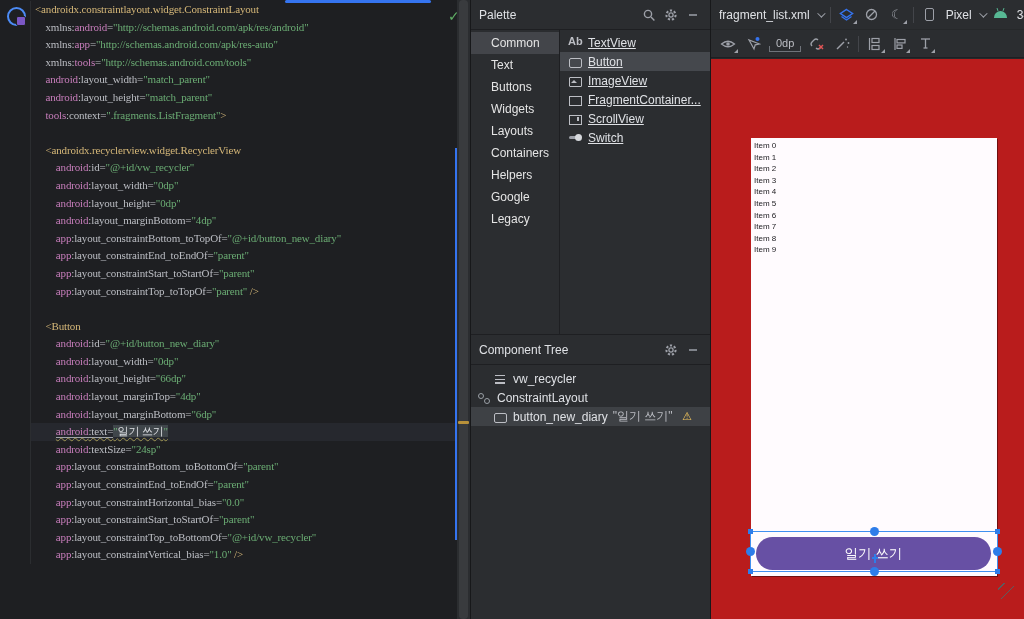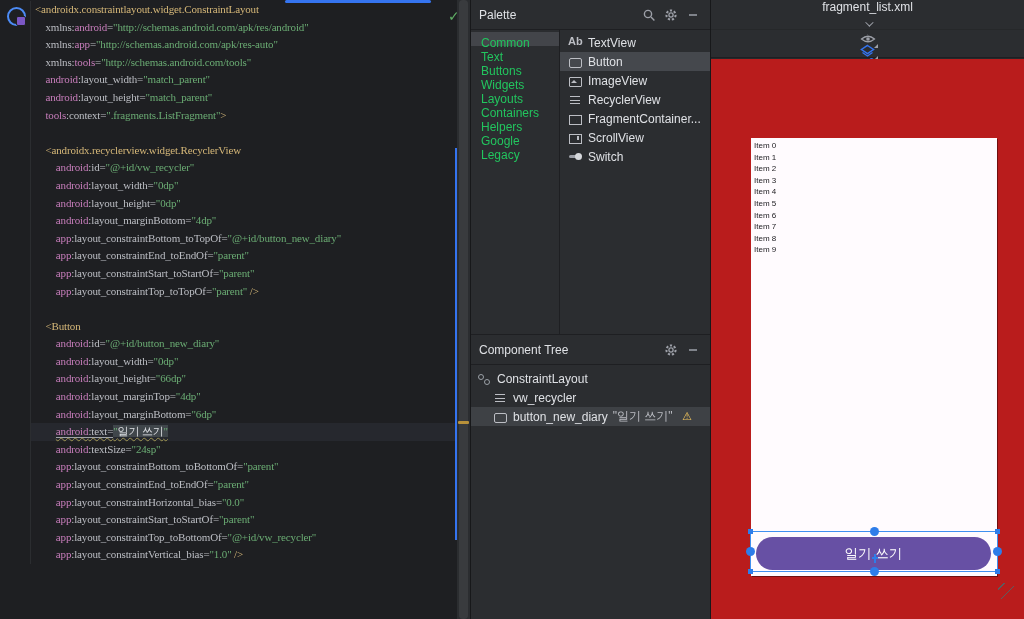--- a/index.html
+++ b/index.html
@@ -30,23 +30,23 @@
 
   
   .side { position:absolute; left:470px; top:0; width:240px; height:619px; background:#2b2d30; border-left:1px solid #17181a; }
   .panel-head { height:30px; display:flex; align-items:center; padding:0 8px; font-size:12px; color:#dfe1e5;
                 border-bottom:1px solid #1e1f22; }
   .panel-head .spacer{flex:1}
   .hicon { width:18px; height:18px; display:flex; align-items:center; justify-content:center; margin-left:4px; color:#9da0a8; }
   .palette { height:335px; border-bottom:1px solid #1e1f22; display:flex; flex-direction:column; }
   .pal-body { flex:1; display:flex; min-height:0; }
   .cats { list-style:none; width:89px; border-right:1px solid #1e1f22; padding-top:2px; }
-  .cats li { height:14px; line-height:22px; padding-left:10px; font-size:12px; color:#22c55e; }
+  .cats li { height:22px; line-height:22px; padding-left:20px; font-size:12px; color:#e5e5e5; }
   .cats li.on { background:#43454a; }
-  .comps { list-style:none; flex:1; padding-top:3px; }
+  .comps { list-style:none; flex:1; padding-top:3px;text-decoration:underline; }
   .comps li { height:19px; display:flex; align-items:center; gap:5px; padding-left:8px; font-size:12px; color:#dfe1e5; }
   .comps li.on { background:#45484d; }
 
   .picon { width:15px; height:12px; position:relative; display:inline-block; flex:0 0 15px; }
   .textview-icon::before{content:"Ab"; position:absolute; left:0; top:-2px; font-size:11px; font-weight:bold; color:#bcbec4;}
   .button-icon::before{content:""; position:absolute; left:1px; top:2px; width:11px; height:8px; border:1px solid #bcbec4; border-radius:2px;}
   .imageview-icon::before{content:""; position:absolute; left:1px; top:2px; width:11px; height:8px; border:1px solid #bcbec4; border-radius:1px;}
   .imageview-icon::after{content:""; position:absolute; left:3px; top:5px; border-left:3px solid transparent; border-right:3px solid transparent; border-bottom:3px solid #bcbec4;}
   .recyclerview-icon::before{content:""; position:absolute; left:2px; top:2px; width:10px; height:9px;
       background:repeating-linear-gradient(#bcbec4 0 1.3px, transparent 1.3px 3.6px);}
@@ -60,21 +60,21 @@
 
   .tree { height:284px; }
   .tree ul { list-style:none; padding-top:4px; }
   .tree li { height:19px; display:flex; align-items:center; gap:5px; font-size:12px; color:#dfe1e5; }
   .tree li.on { background:#3e4145; }
   .tree .quoted { color:#bcbec4; }
   .warn-badge { margin-left:auto; margin-right:18px; color:#f2c55c; font-size:11px; }
 
   
   .design { position:absolute; left:710px; top:0; width:314px; height:619px; background:#26282a; border-left:1px solid #17181a; }
-  .dtoolbar { display:flex; align-items:center; padding:0 8px; gap:7px; background:#2b2d30;flex-direction:column; }
+  .dtoolbar { display:flex; align-items:center; padding:0 8px; gap:7px; background:#2b2d30; }
   .row1 { height:30px; border-bottom:1px solid #26282a; }
   .row2 { height:28px; border-bottom:1px solid #1e1f22; }
   .tlabel { font-size:12px; color:#dfe1e5; white-space:nowrap; }
   .chev { width:6px; height:6px; border-right:1.5px solid #9da0a8; border-bottom:1.5px solid #9da0a8;
           transform:rotate(45deg) translateY(-2px); flex:0 0 6px; }
   .vsep { width:1px; height:16px; background:#43454a; flex:0 0 1px; }
   .ticon { width:18px; height:18px; display:flex; align-items:center; justify-content:center; position:relative; flex:0 0 18px; }
   .dd::after { content:""; position:absolute; right:-1px; bottom:0; border-left:4px solid transparent; border-bottom:4px solid #9da0a8; }
   .moon-glyph { font-size:13px; color:#9da0a8; }
   .android-dome { width:13px; height:7px; background:#57b894; border-radius:7px 7px 0 0; position:relative; }
@@ -199,24 +199,20 @@
             </li>
             <li class="on">
               <span class="picon button-icon"></span>
               <span>Button</span>
             </li>
             <li>
               <span class="picon imageview-icon"></span>
               <span>ImageView</span>
             </li>
             <li>
-              <span class="picon recyclerview-icon"></span>
-              <span>RecyclerView</span>
-            </li>
-            <li>
               <span class="picon fragmentcontainer-icon"></span>
               <span>FragmentContainer...</span>
             </li>
             <li>
               <span class="picon scrollview-icon"></span>
               <span>ScrollView</span>
             </li>
             <li>
               <span class="picon switch-icon"></span>
               <span>Switch</span>
@@ -235,27 +231,27 @@
               <circle cx="7" cy="7" r="4.6" fill="none" stroke="#9da0a8" stroke-width="2" stroke-dasharray="2.2 1.8"></circle>
             </svg>
         </span>
         <span class="hicon">
           <svg width="12" height="12" viewBox="0 0 12 12">
               <line x1="2" y1="6" x2="10" y2="6" stroke="#9da0a8" stroke-width="1.5"></line>
             </svg>
         </span>
       </div>
       <ul>
+          <li style="padding-left: 22px;">
+            <span class="picon recyclerview-icon"></span>
+            <span>vw_recycler</span>
+          </li>
           <li style="padding-left: 6px;">
             <span class="picon constraintlayout-icon"></span>
             <span>ConstraintLayout</span>
-          </li>
-          <li style="padding-left: 22px;">
-            <span class="picon recyclerview-icon"></span>
-            <span>vw_recycler</span>
           </li>
           <li class="on" style="padding-left: 22px;">
             <span class="picon button-icon"></span>
             <span>button_new_diary</span>
             <span class="quoted">"일기 쓰기"</span>
             <span class="warn-badge">⚠</span>
           </li>
         </ul>
     </div>
   </section>

